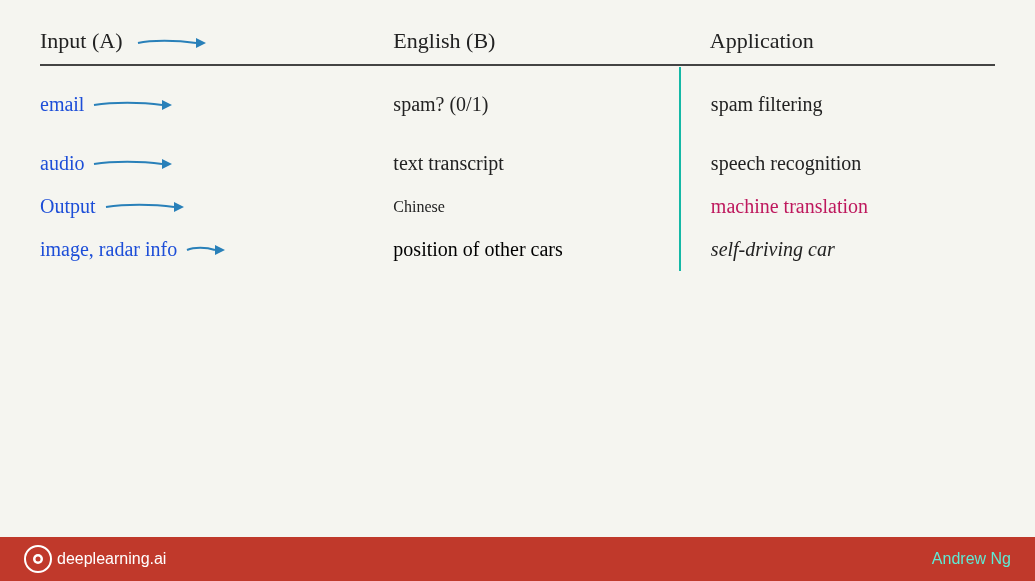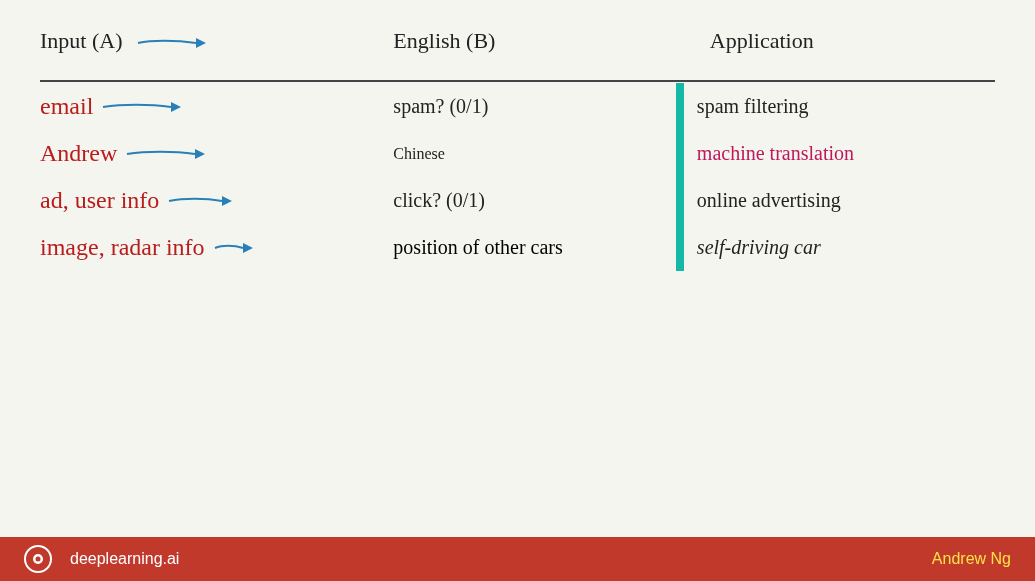--- a/index.html
+++ b/index.html
@@ -33,21 +33,21 @@
     }
 
     col.col-input { width: 37%; }
     col.col-output { width: 30%; }
     col.col-app { width: 33%; }
 
     .header-row th {
       font-size: 22px;
       font-weight: normal;
       color: #222;
-      padding: 8px 0 26px 0;
+      padding: 8px 0 10px 0;
       text-align: left;
       vertical-align: bottom;
     }
 
     .header-row th.col-app-header {
       padding-left: 30px;
     }
 
     .divider-row td {
       border-top: 2px solid #444;
@@ -56,59 +56,59 @@
     }
 
     .data-row td {
       padding: 10px 0 10px 0;
       font-size: 20px;
       color: #222;
       vertical-align: middle;
     }
 
     .data-row td.app-cell {
-      padding-left: 13px;
-      border-left: 8px solid #14b8a6;
+      padding-left: 30px;
+      border-left: 2px solid #14b8a6;
     }
 
     .input-text {
-      font-size: 24px;
-      color: #b91c1c;
+      font-size: 20px;
+      color: #1d4ed8;
       white-space: nowrap;
     }
 
     .footer {
       background: #c0392b;
       height: 44px;
       display: flex;
       align-items: center;
       justify-content: space-between;
       padding: 0 24px;
       flex-shrink: 0;
     }
 
     .footer-left {
       display: flex;
       align-items: center;
-      gap: 18px;
+      gap: 5px;
     }
 
     .footer-logo {
       width: 28px;
       height: 28px;
     }
 
     .footer-brand {
       color: #fff;
       font-size: 16px;
       font-family: Arial, sans-serif;
     }
 
     .footer-author {
-      color: #fde047;
+      color: #5eead4;
       font-size: 16px;
       font-family: Arial, sans-serif;
     }
 
     
     .input-td {
       padding: 10px 0;
     }
 
     .input-row-flex {
@@ -149,48 +149,48 @@
       <tr class="data-row">
             <td class="input-td">
               <div class="input-row-flex">
                 <span class="input-text">email</span>
                 <svg width="88" height="22" viewBox="0 0 88 22" style="margin-left: 8px; vertical-align: middle;">
                   <path d="M 2 11 C 21 8, 49 8, 70 11" stroke="#2980b9" stroke-width="2" fill="none"></path>
                   <polygon points="70,6 80,11 70,16" fill="#2980b9"></polygon>
                 </svg>
               </div>
             </td>
-            <td style="padding: 10px 0px; font-size: 20px; color: rgb(34, 34, 34);">spam? (0/1)</td>
+            <td style="padding: 26px 0px; font-size: 20px; color: rgb(34, 34, 34);">spam? (0/1)</td>
             <td class="app-cell" style="font-size: 20px; color: rgb(34, 34, 34);">spam filtering</td>
           </tr>
           <tr class="data-row">
             <td class="input-td">
               <div class="input-row-flex">
-                <span class="input-text">Andrew</span>
+                <span class="input-text">audio</span>
                 <svg width="88" height="22" viewBox="0 0 88 22" style="margin-left: 8px; vertical-align: middle;">
                   <path d="M 2 11 C 21 8, 49 8, 70 11" stroke="#2980b9" stroke-width="2" fill="none"></path>
                   <polygon points="70,6 80,11 70,16" fill="#2980b9"></polygon>
                 </svg>
               </div>
             </td>
+            <td style="padding: 10px 0px; font-size: 20px; color: rgb(34, 34, 34);">text transcript</td>
+            <td class="app-cell" style="font-size: 20px; color: rgb(34, 34, 34);">speech recognition</td>
+          </tr>
+          <tr class="data-row">
+            <td class="input-td">
+              <div class="input-row-flex">
+                <span class="input-text">Output</span>
+                <svg width="88" height="22" viewBox="0 0 88 22" style="margin-left: 8px; vertical-align: middle;">
+                  <path d="M 2 11 C 21 8, 49 8, 70 11" stroke="#2980b9" stroke-width="2" fill="none"></path>
+                  <polygon points="70,6 80,11 70,16" fill="#2980b9"></polygon>
+                </svg>
+              </div>
+            </td>
             <td style="padding: 10px 0px; font-size: 16px; color: rgb(34, 34, 34);">Chinese</td>
             <td class="app-cell" style="font-size: 20px; color: #be185d;">machine translation</td>
-          </tr>
-          <tr class="data-row">
-            <td class="input-td">
-              <div class="input-row-flex">
-                <span class="input-text">ad, user info</span>
-                <svg width="73" height="22" viewBox="0 0 73 22" style="margin-left: 8px; vertical-align: middle;">
-                  <path d="M 2 11 C 16.5 8, 38.5 8, 55 11" stroke="#2980b9" stroke-width="2" fill="none"></path>
-                  <polygon points="55,6 65,11 55,16" fill="#2980b9"></polygon>
-                </svg>
-              </div>
-            </td>
-            <td style="padding: 10px 0px; font-size: 20px; color: rgb(34, 34, 34);">click? (0/1)</td>
-            <td class="app-cell" style="font-size: 20px; color: rgb(34, 34, 34);">online advertising</td>
           </tr>
           <tr class="data-row">
             <td class="input-td">
               <div class="input-row-flex">
                 <span class="input-text">image, radar info</span>
                 <svg width="48" height="22" viewBox="0 0 48 22" style="margin-left: 8px; vertical-align: middle;">
                   <path d="M 2 11 C 9 8, 21 8, 30 11" stroke="#2980b9" stroke-width="2" fill="none"></path>
                   <polygon points="30,6 40,11 30,16" fill="#2980b9"></polygon>
                 </svg>
               </div>

